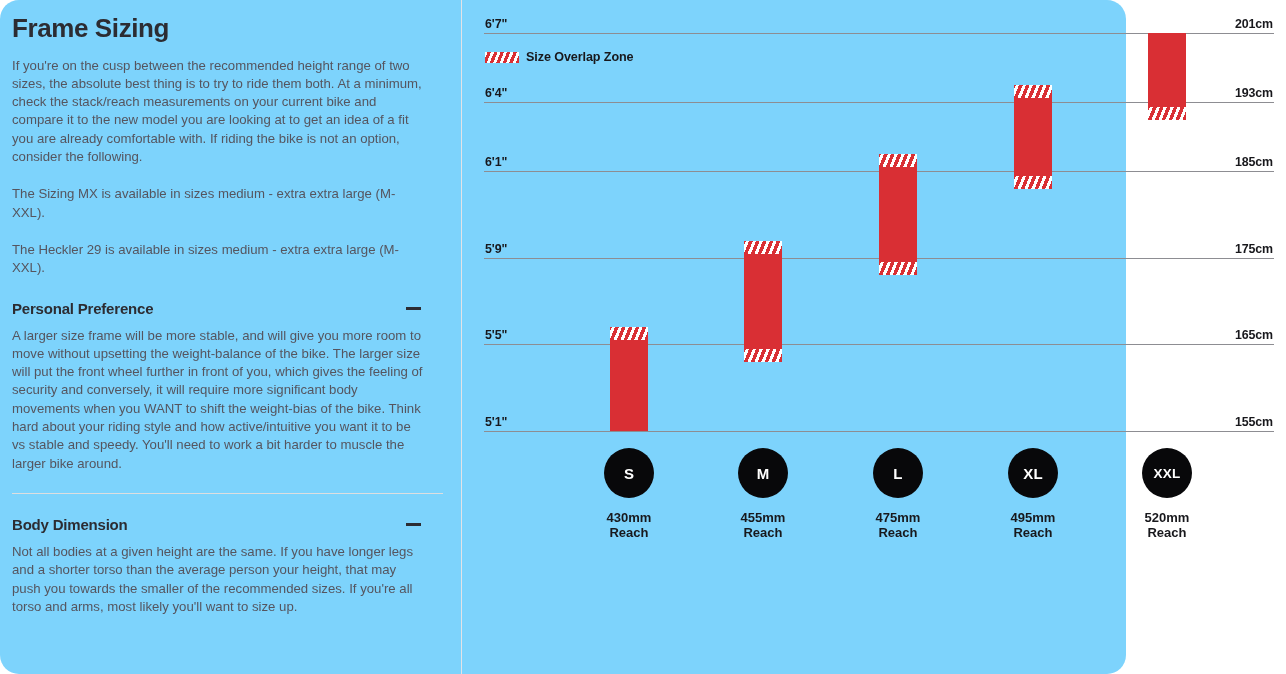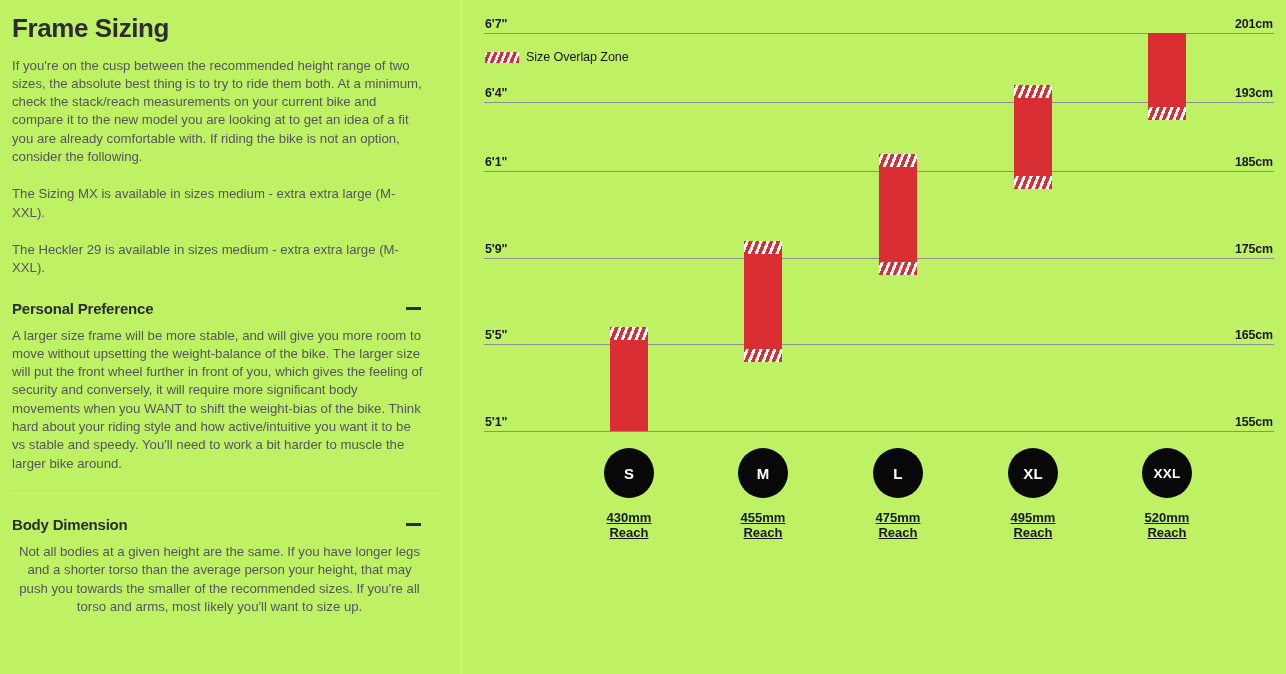--- a/index.html
+++ b/index.html
@@ -6,23 +6,24 @@
   html, body {
     margin: 0; padding: 0;
     width: 1286px; height: 674px;
     background: #ffffff;
     font-family: "Liberation Sans", sans-serif;
     color: #4a4a55;
     overflow: hidden;
   }
   .page {
     position: relative;
-    width: 1286px;
+    width: 1126px;
     height: 674px;
-    background: #bef264;
+    background: #7dd3fc;
+    border-radius: 19px;
   }
 
   
   .left-col {
     position: absolute;
     left: 0; top: 0;
     width: 462px;
     height: 674px;
     padding: 8px 18px 0 12px;
     border-right: 1px solid #e3e3e6;
@@ -34,21 +35,21 @@
     letter-spacing: -0.4px;
     margin: 6px 0 14px 0;
     line-height: 1.1;
   }
   .para {
     font-size: 13.2px;
     line-height: 18.3px;
     color: #55555f;
     margin: 0 16px 19px 0;
   }
-  .para:last-child { margin-bottom: 0; text-align: center; }
+  .para:last-child { margin-bottom: 0; }
 
   .section-head {
     display: flex;
     align-items: center;
     justify-content: space-between;
     margin: 22px 0 10px 0;
   }
   .section-title {
     font-size: 15px;
     font-weight: bold;
@@ -108,21 +109,21 @@
     background:
       repeating-linear-gradient(
         -68deg,
         #d92f34 0px, #d92f34 3.2px,
         #ffffff 3.2px, #ffffff 6.0px
       );
     flex: 0 0 auto;
   }
   .legend-label {
     font-size: 12.6px;
-    font-weight: normal;
+    font-weight: bold;
     color: #18181c;
     letter-spacing: -0.1px;
   }
 
   .bar {
     position: absolute;
     background: #d92f34;
   }
   .bar-stripe {
     position: absolute;
@@ -161,21 +162,20 @@
     justify-content: center;
     margin: 0 auto 12px auto;
     letter-spacing: 0.2px;
   }
   .size-circle.small-text { font-size: 13.5px; }
   .reach {
     font-size: 13px;
     font-weight: bold;
     color: #18181c;
     line-height: 15px;
-    text-decoration: underline;
   }
 </style>
 </head>
 <body>
 
 <div class="page">
 
   <div class="left-col">
 
     <h1 class="page-title">Frame Sizing</h1>

